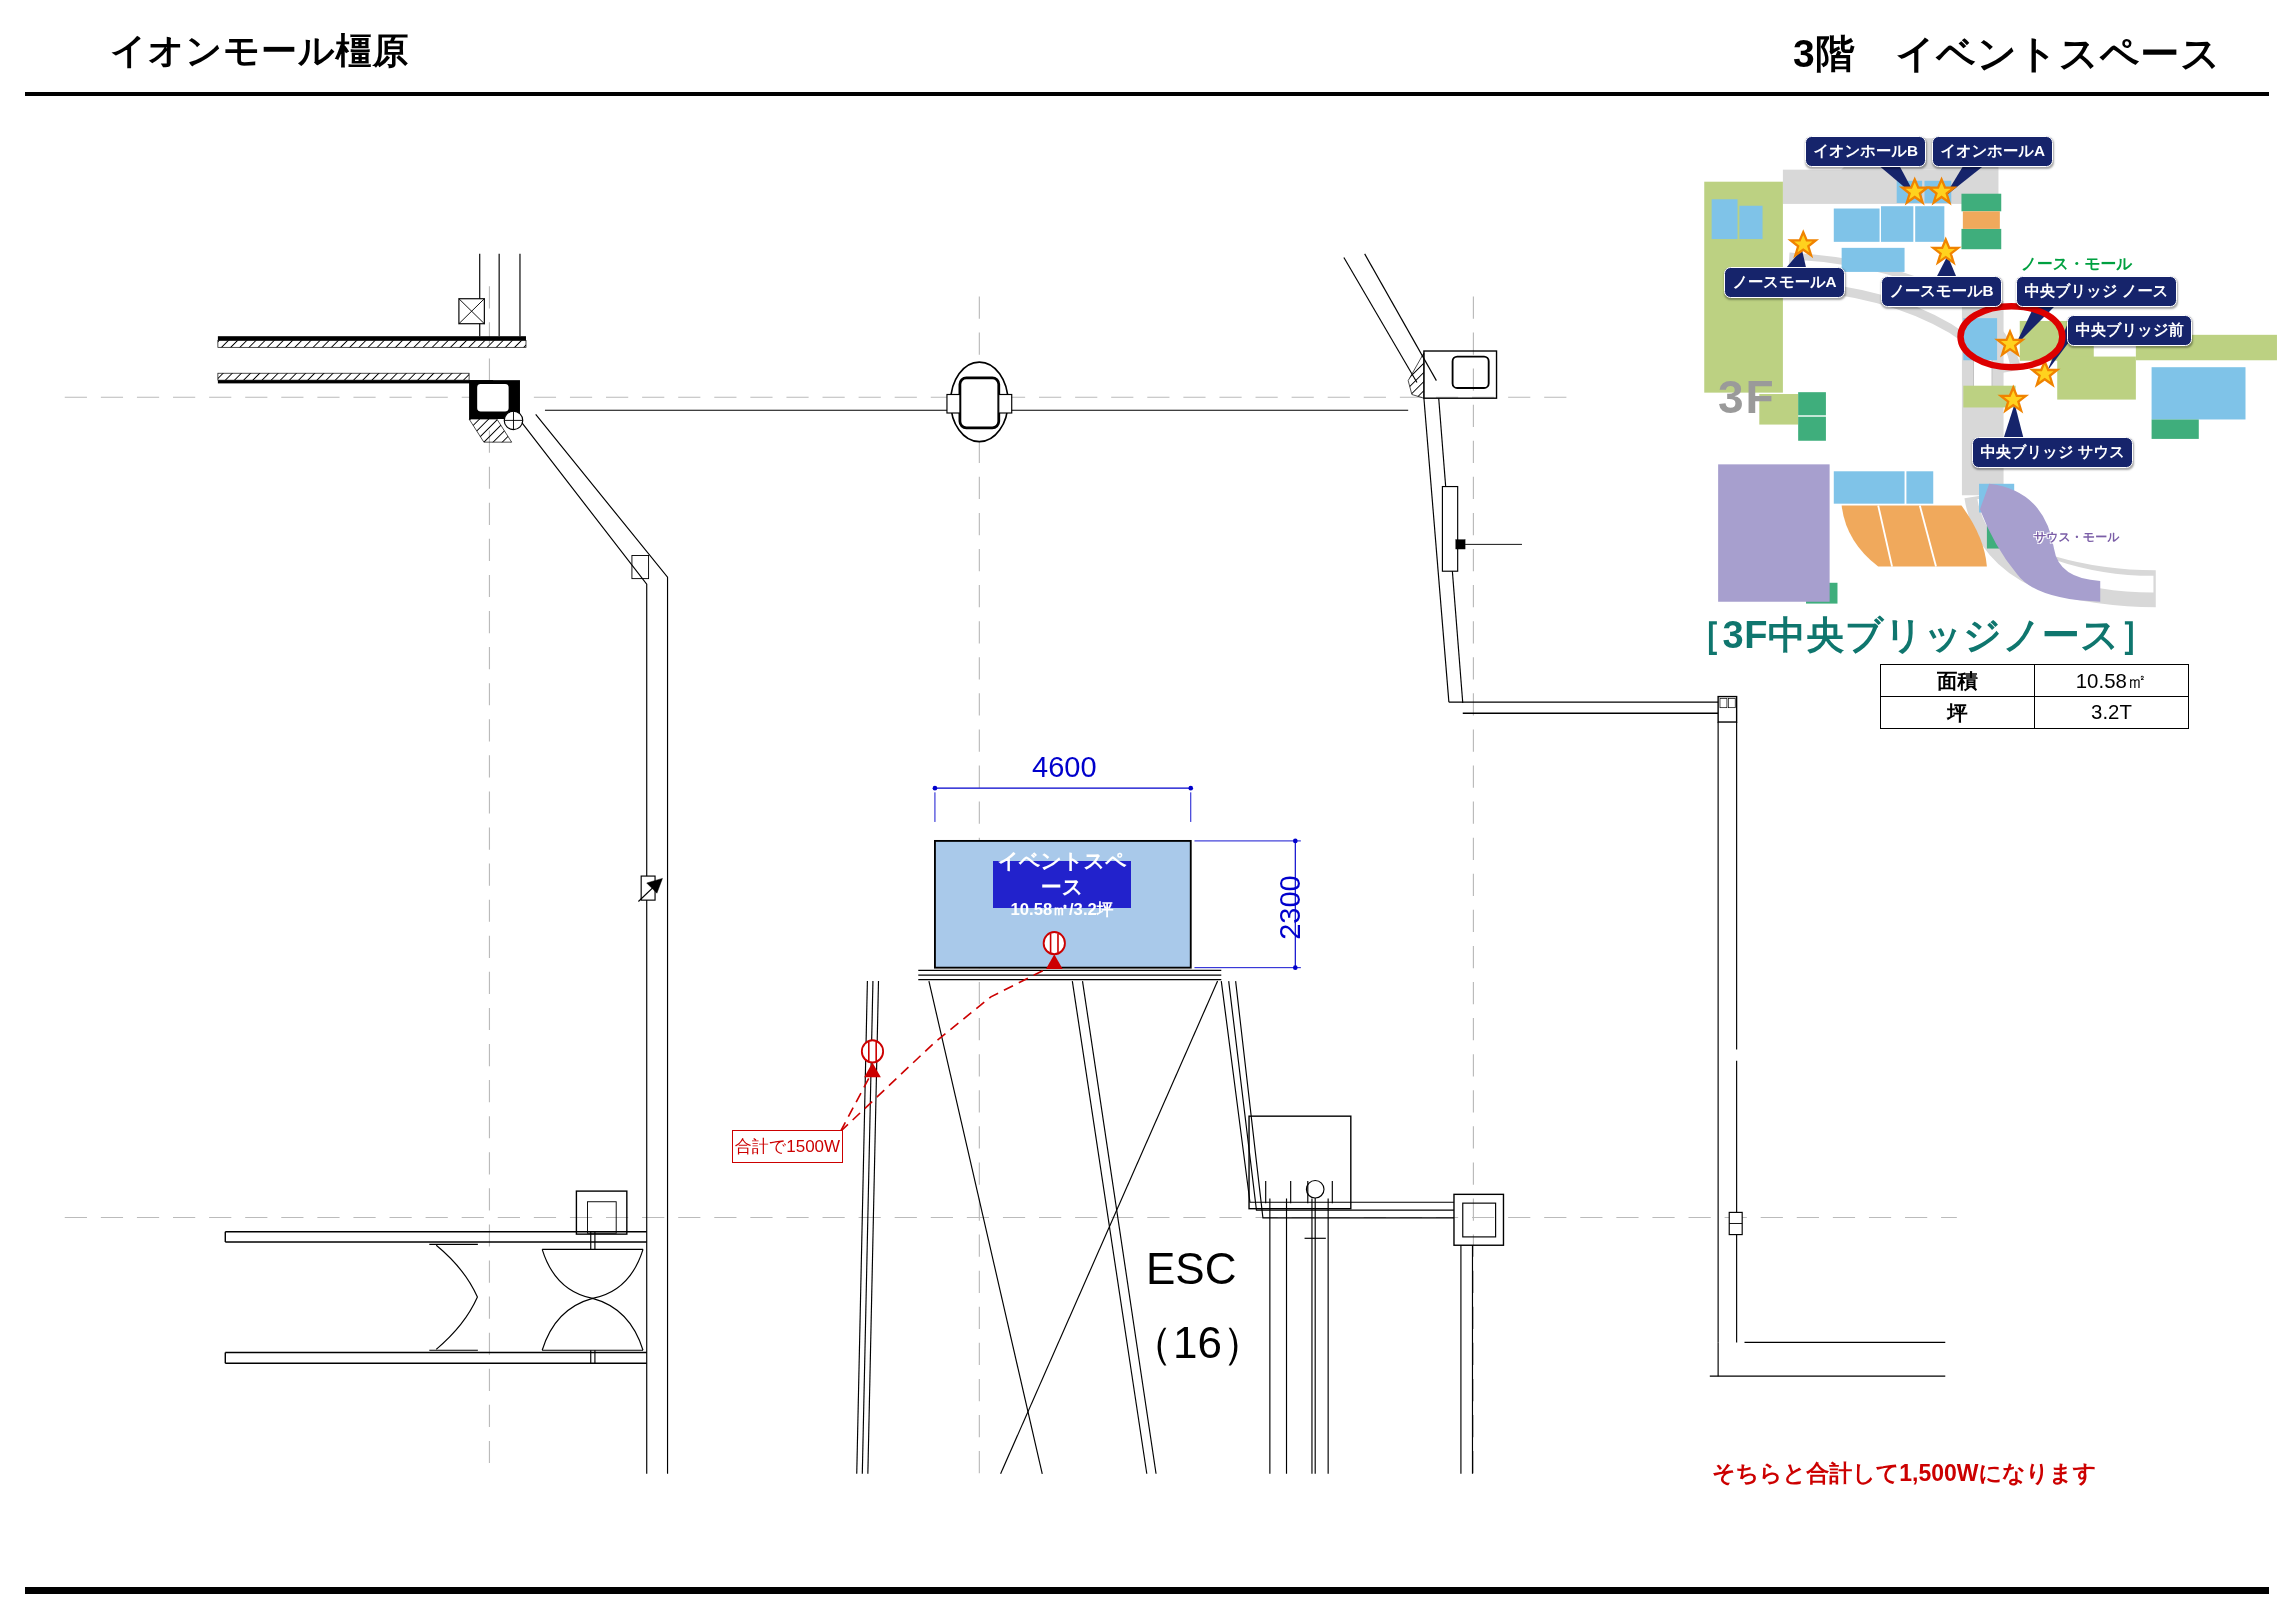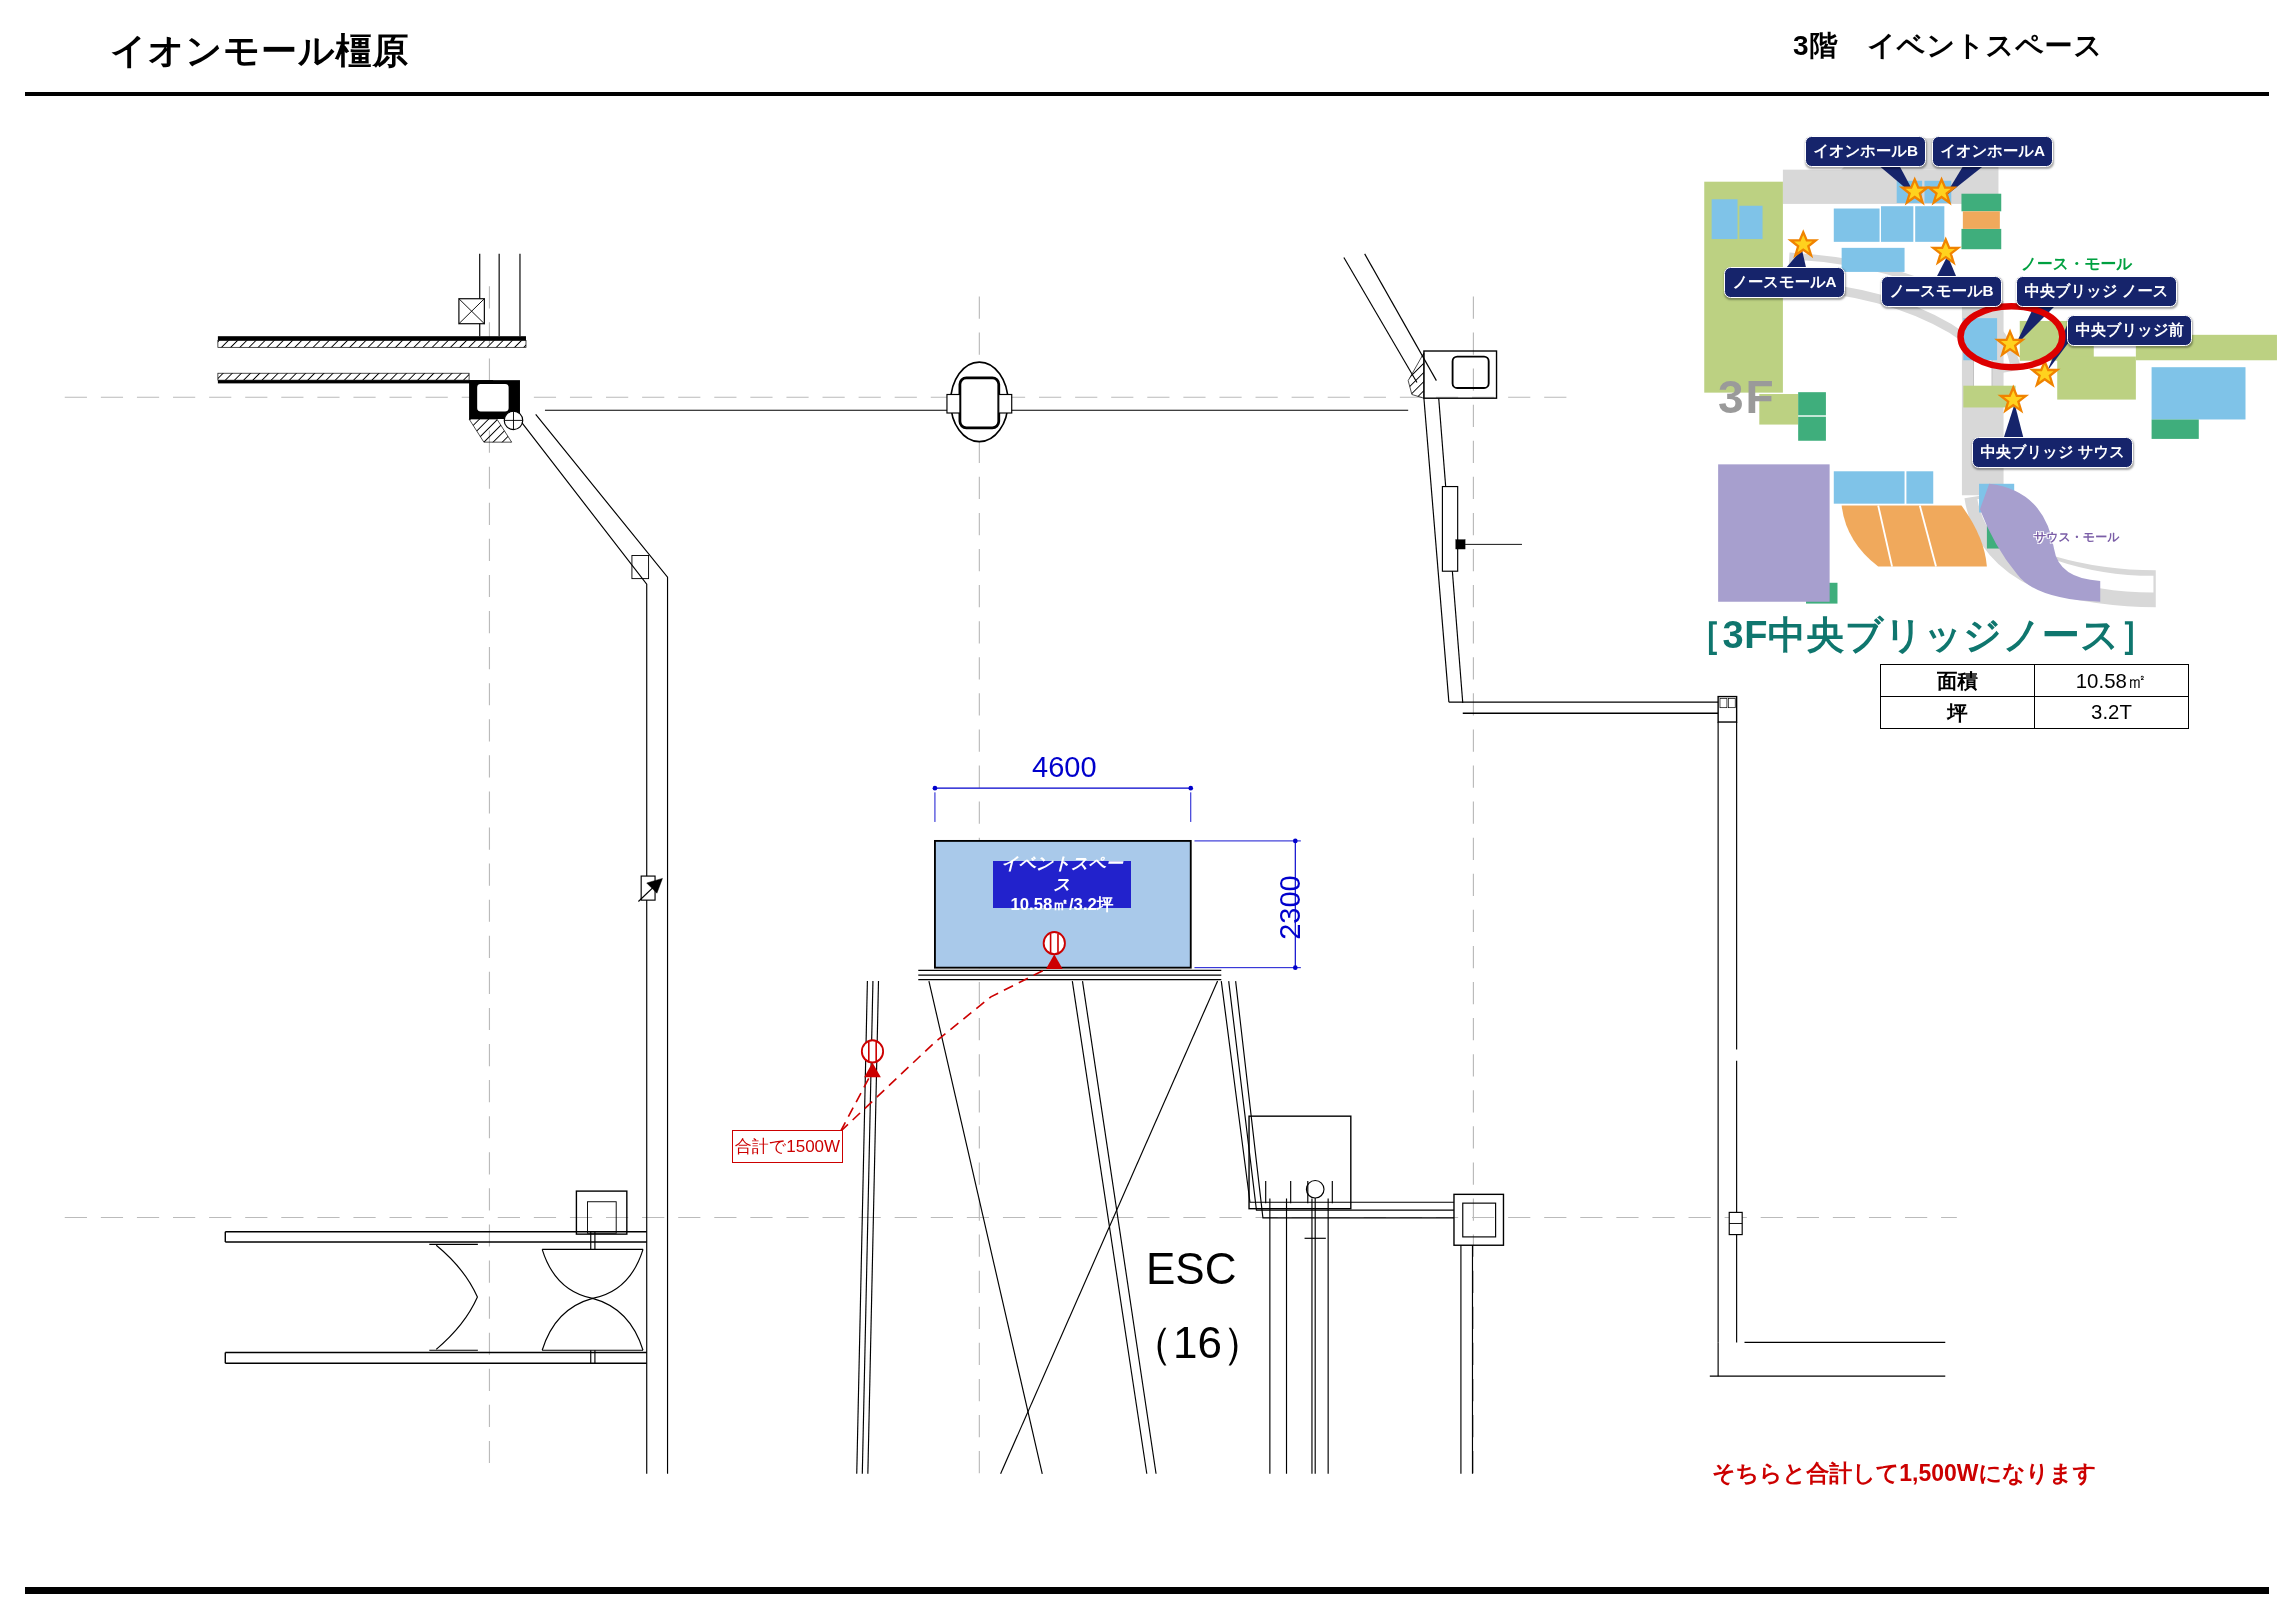--- a/index.html
+++ b/index.html
@@ -19,21 +19,21 @@
       text-shadow:-0.9px -0.9px 0 #fff,0.9px -0.9px 0 #fff,-0.9px 0.9px 0 #fff,0.9px 0.9px 0 #fff;z-index:4;}
   .floor3f{position:absolute;color:#9A9A9A;font-size:46px;font-weight:bold;z-index:4;letter-spacing:1.9px;}
   .loc-heading{position:absolute;font-size:38px;font-weight:bold;color:#0f766e;white-space:nowrap;letter-spacing:0.5px;}
   .info-table{position:absolute;border-collapse:collapse;}
   .info-table td{border:1.4px solid #000;font-size:20.4px;color:#000;text-align:center;
                  height:29px;vertical-align:middle;margin-left:36px;}
   .info-table td.lab{width:151px;font-weight:bold;}
   .info-table td.val{width:151px;}
   .event-label{position:absolute;background:#2222CC;color:#fff;text-align:center;
                display:flex;flex-direction:column;justify-content:center;line-height:1.25;z-index:3;}
-  .event-label .l1{font-size:17px;font-weight:bold;font-style:italic;}
+  .event-label .l1{font-size:21px;font-weight:bold;}
   .event-label .l2{font-size:16.7px;font-weight:bold;}
   .dim{position:absolute;color:#0000CC;font-size:29px;white-space:nowrap;z-index:3;}
   .esc-text{position:absolute;color:#000;font-size:44px;white-space:nowrap;z-index:3;}
   .outlet-box{position:absolute;border:1.4px solid #CC0000;background:#fff;color:#CC0000;
               font-size:17px;display:flex;align-items:center;justify-content:center;
               white-space:nowrap;z-index:4;}
   .footnote{position:absolute;color:#CC0000;font-size:23px;font-weight:bold;white-space:nowrap;z-index:3;}
 </style>
 </head>
 <body>
@@ -289,21 +289,21 @@
       <use href="#star" x="4206" y="543"></use>
       <use href="#star" x="4345" y="742"></use>
       <use href="#star" x="4420" y="807"></use>
       <use href="#star" x="4352" y="863"></use>
 
       <ellipse cx="4348" cy="727" rx="110" ry="66" fill="none" stroke="#DD0000" stroke-width="14"></ellipse>
     </g>
   </svg>
 
   <div class="abs title" style="left:110px;top:27px;">イオンモール橿原</div>
-  <div class="abs title" style="left:1793px;top:27px;font-size:28px;">3階　イベントスペース</div>
+  <div class="abs title" style="left:1793px;top:27px;font-size:39px;">3階　イベントスペース</div>
   <div class="hrule" style="top:92px;"></div>
 
   <div class="map-label" style="left:1805px;top:136px;">イオンホールB</div>
   <div class="map-label" style="left:1932px;top:136px;">イオンホールA</div>
   <div class="map-label" style="left:1724px;top:267px;">ノースモールA</div>
   <div class="map-label" style="left:1881px;top:276px;">ノースモールB</div>
   <div class="map-label" style="left:2016px;top:276px;">中央ブリッジ ノース</div>
   <div class="map-label" style="left:2067px;top:315px;">中央ブリッジ前</div>
   <div class="map-label" style="left:1972px;top:437px;">中央ブリッジ サウス</div>
   <div class="mall-name-n" style="left:2021px;top:254px;">ノース・モール</div>

